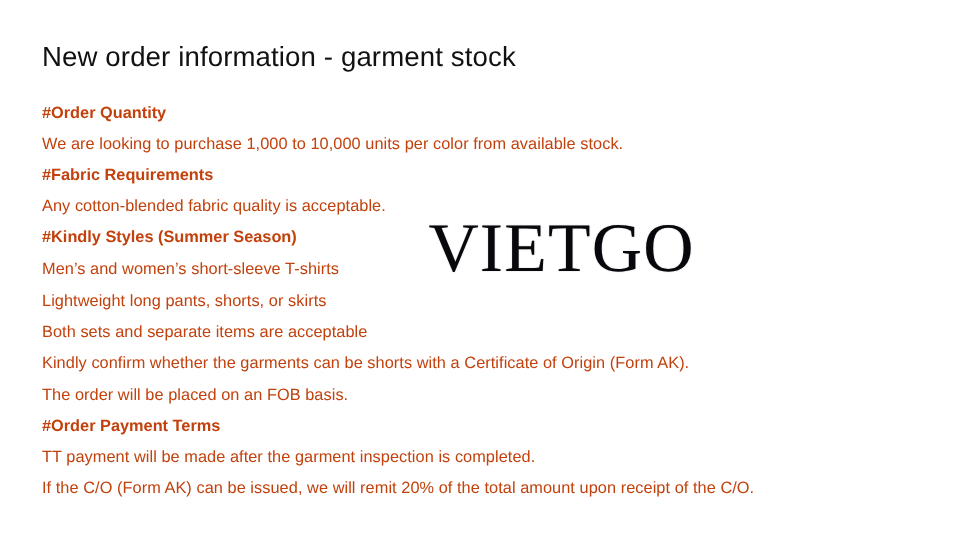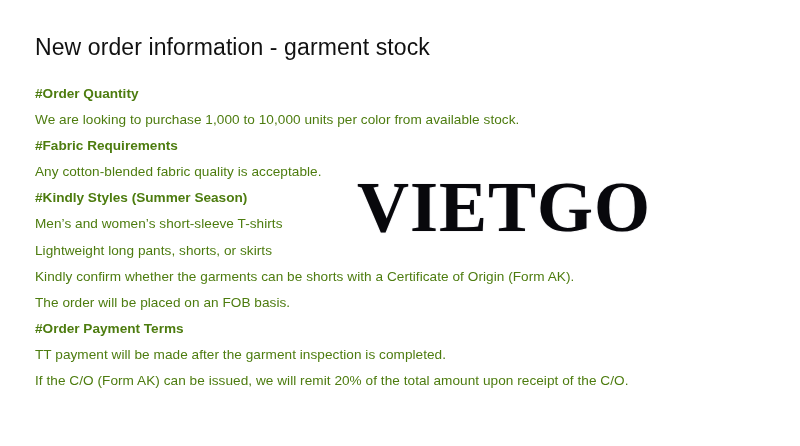--- a/index.html
+++ b/index.html
@@ -43,40 +43,40 @@
     position: absolute;
     left: 35px;
     top: 81px;
     width: 730px;
   }
 
   .line {
     font-size: 13.6px;
     line-height: 26.1px;
     white-space: nowrap;
-    color: #4d7c0f;
+    color: #c2410c;
     letter-spacing: 0.05px;
   }
 
   .line.heading {
     font-weight: 700;
     letter-spacing: 0.0px;
   }
 
   .line.body {
     font-weight: 400;
   }
 
   .watermark {
     position: absolute;
     left: 357px;
     top: 176px;
     font-family: "Liberation Serif", serif;
-    font-size: 72px;
-    font-weight: 700;
+    font-size: 58px;
+    font-weight: 400;
     letter-spacing: 1px;
     color: #08080c;
     line-height: 62px;
     white-space: nowrap;
     text-shadow: 0 0 1px rgba(20,20,45,0.35);
   }
 </style>
 </head>
 <body>
 
@@ -88,20 +88,21 @@
 
     <div class="line heading">#Order Quantity</div>
     <div class="line body">We are looking to purchase 1,000 to 10,000 units per color from available stock.</div>
 
     <div class="line heading">#Fabric Requirements</div>
     <div class="line body">Any cotton-blended fabric quality is acceptable.</div>
 
     <div class="line heading">#Kindly Styles (Summer Season)</div>
     <div class="line body">Men’s and women’s short-sleeve T-shirts</div>
     <div class="line body">Lightweight long pants, shorts, or skirts</div>
+    <div class="line body">Both sets and separate items are acceptable</div>
 
     <div class="line body">Kindly confirm whether the garments can be shorts with a Certificate of Origin (Form AK).</div>
 
     <div class="line body">The order will be placed on an FOB basis.</div>
     <div class="line heading">#Order Payment Terms</div>
     <div class="line body">TT payment will be made after the garment inspection is completed.</div>
     <div class="line body">If the C/O (Form AK) can be issued, we will remit 20% of the total amount upon receipt of the C/O.</div>
 
   </div>
 

